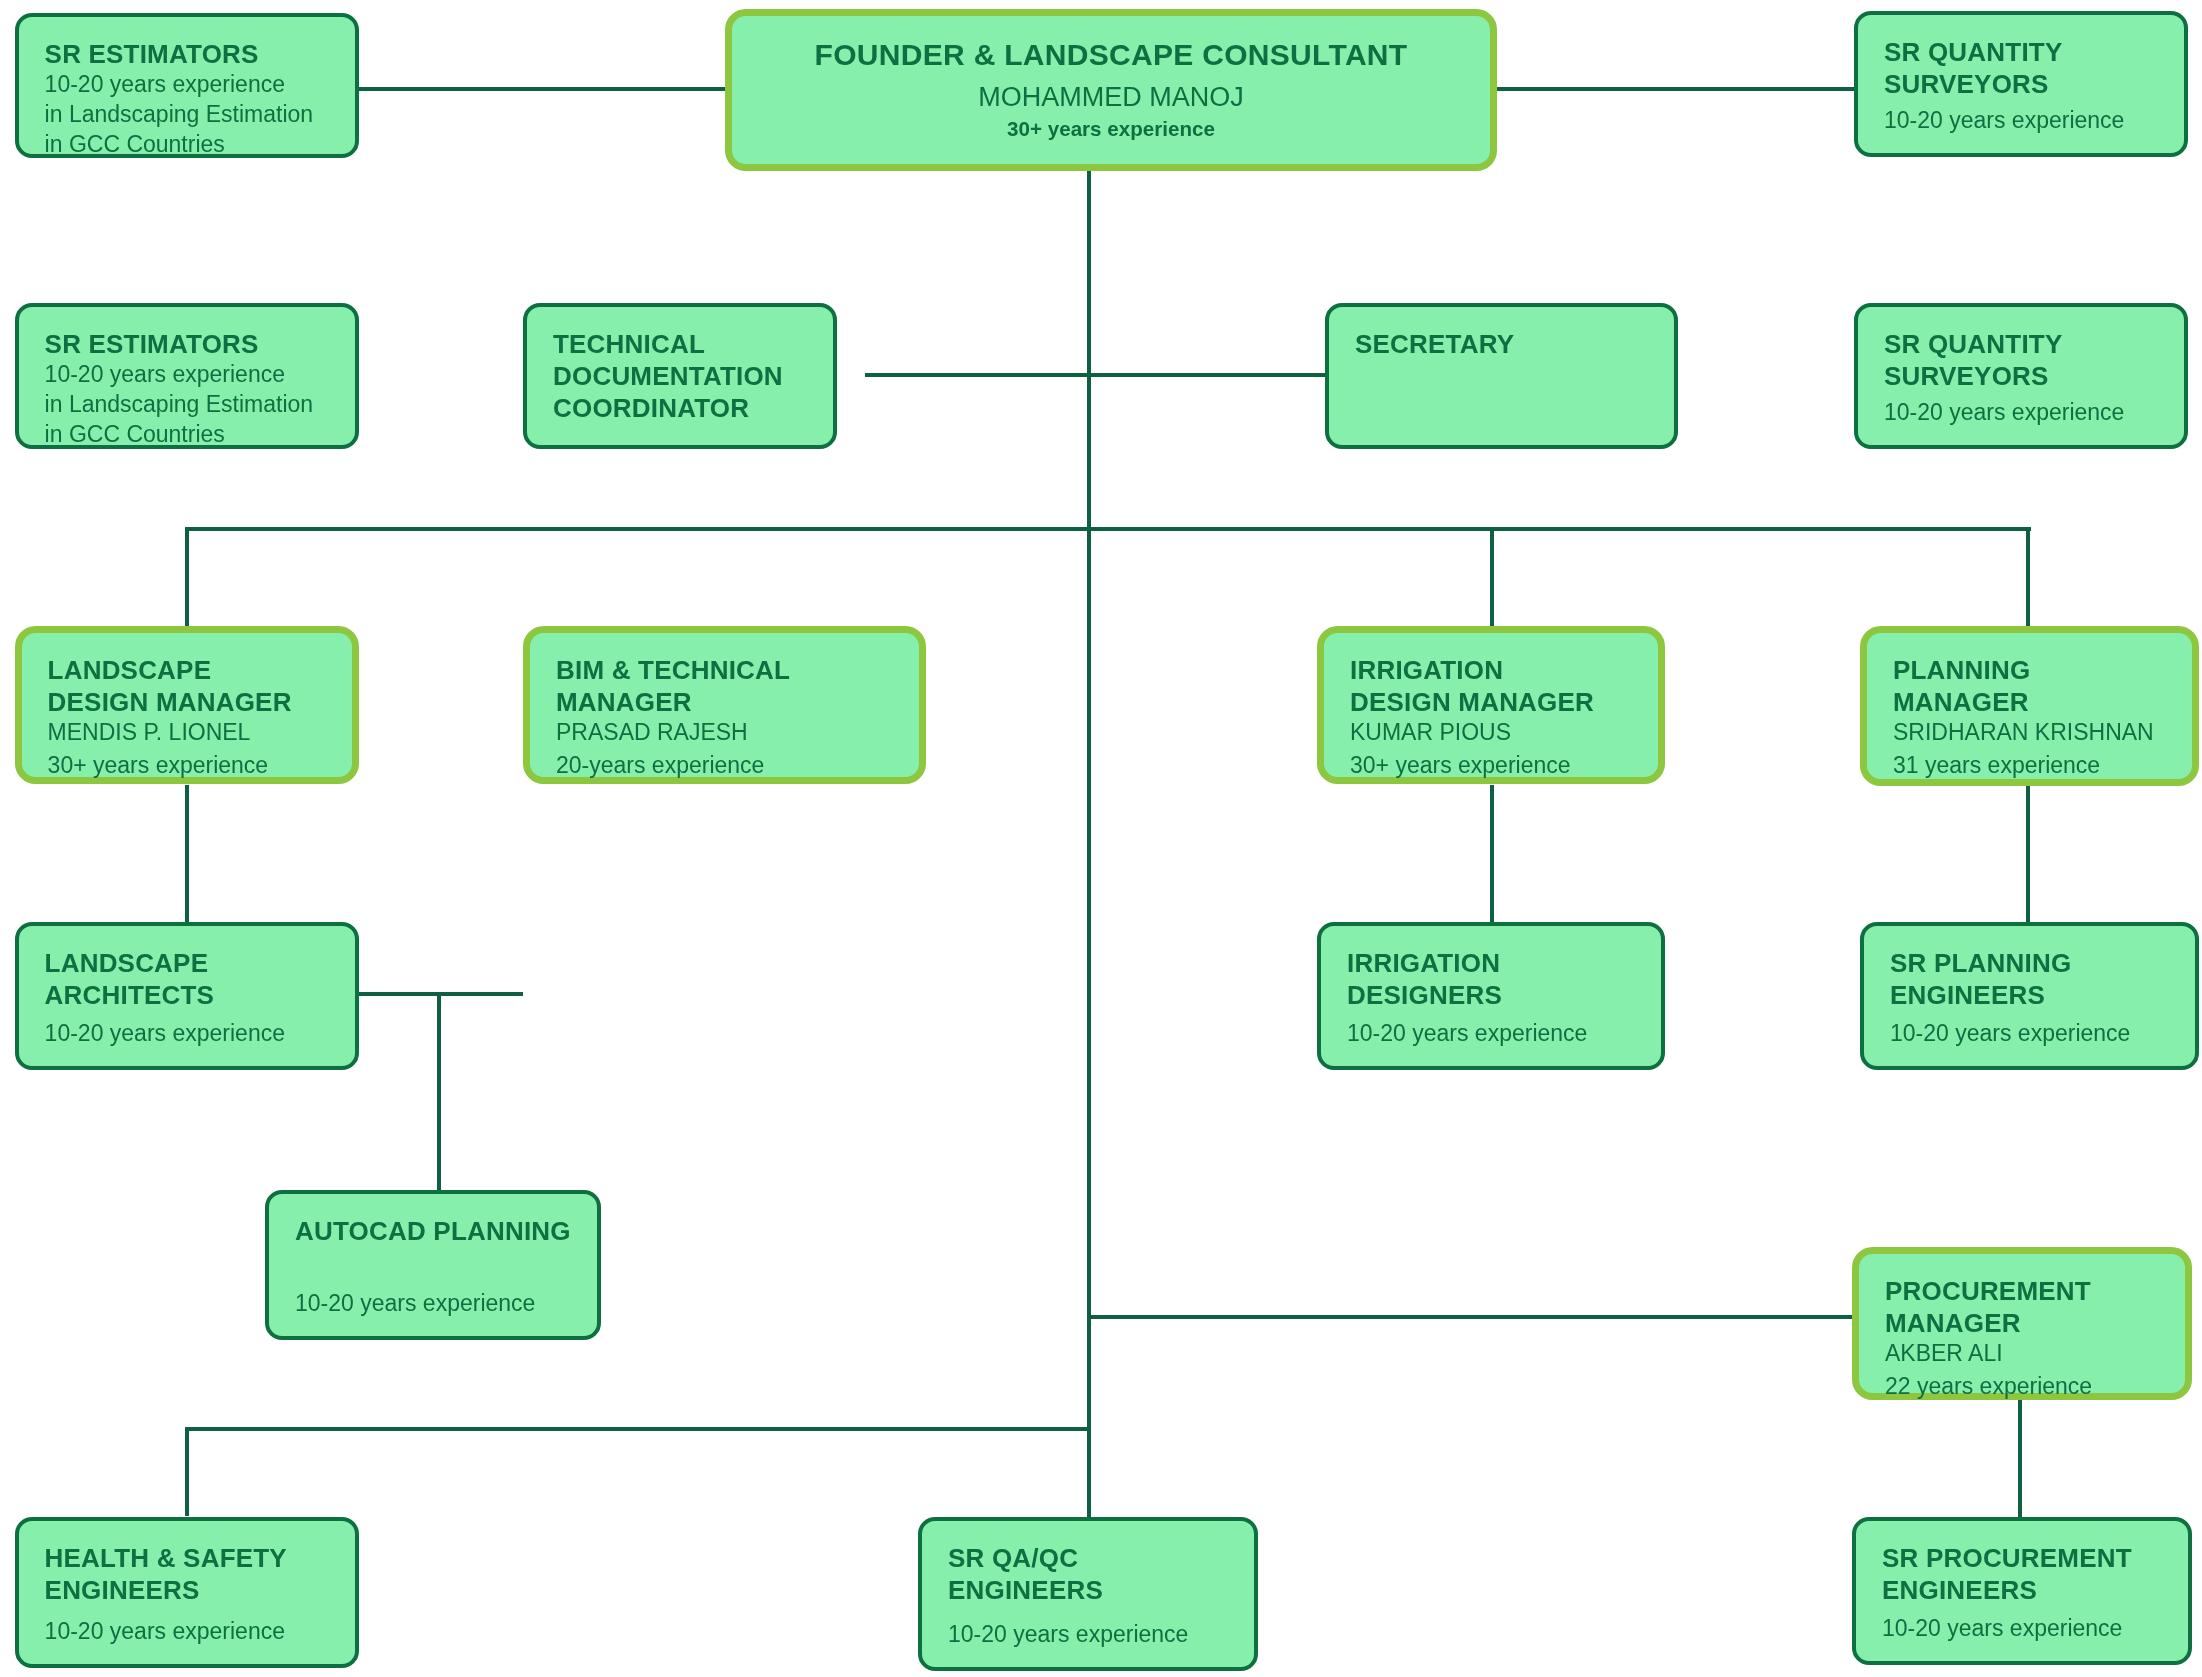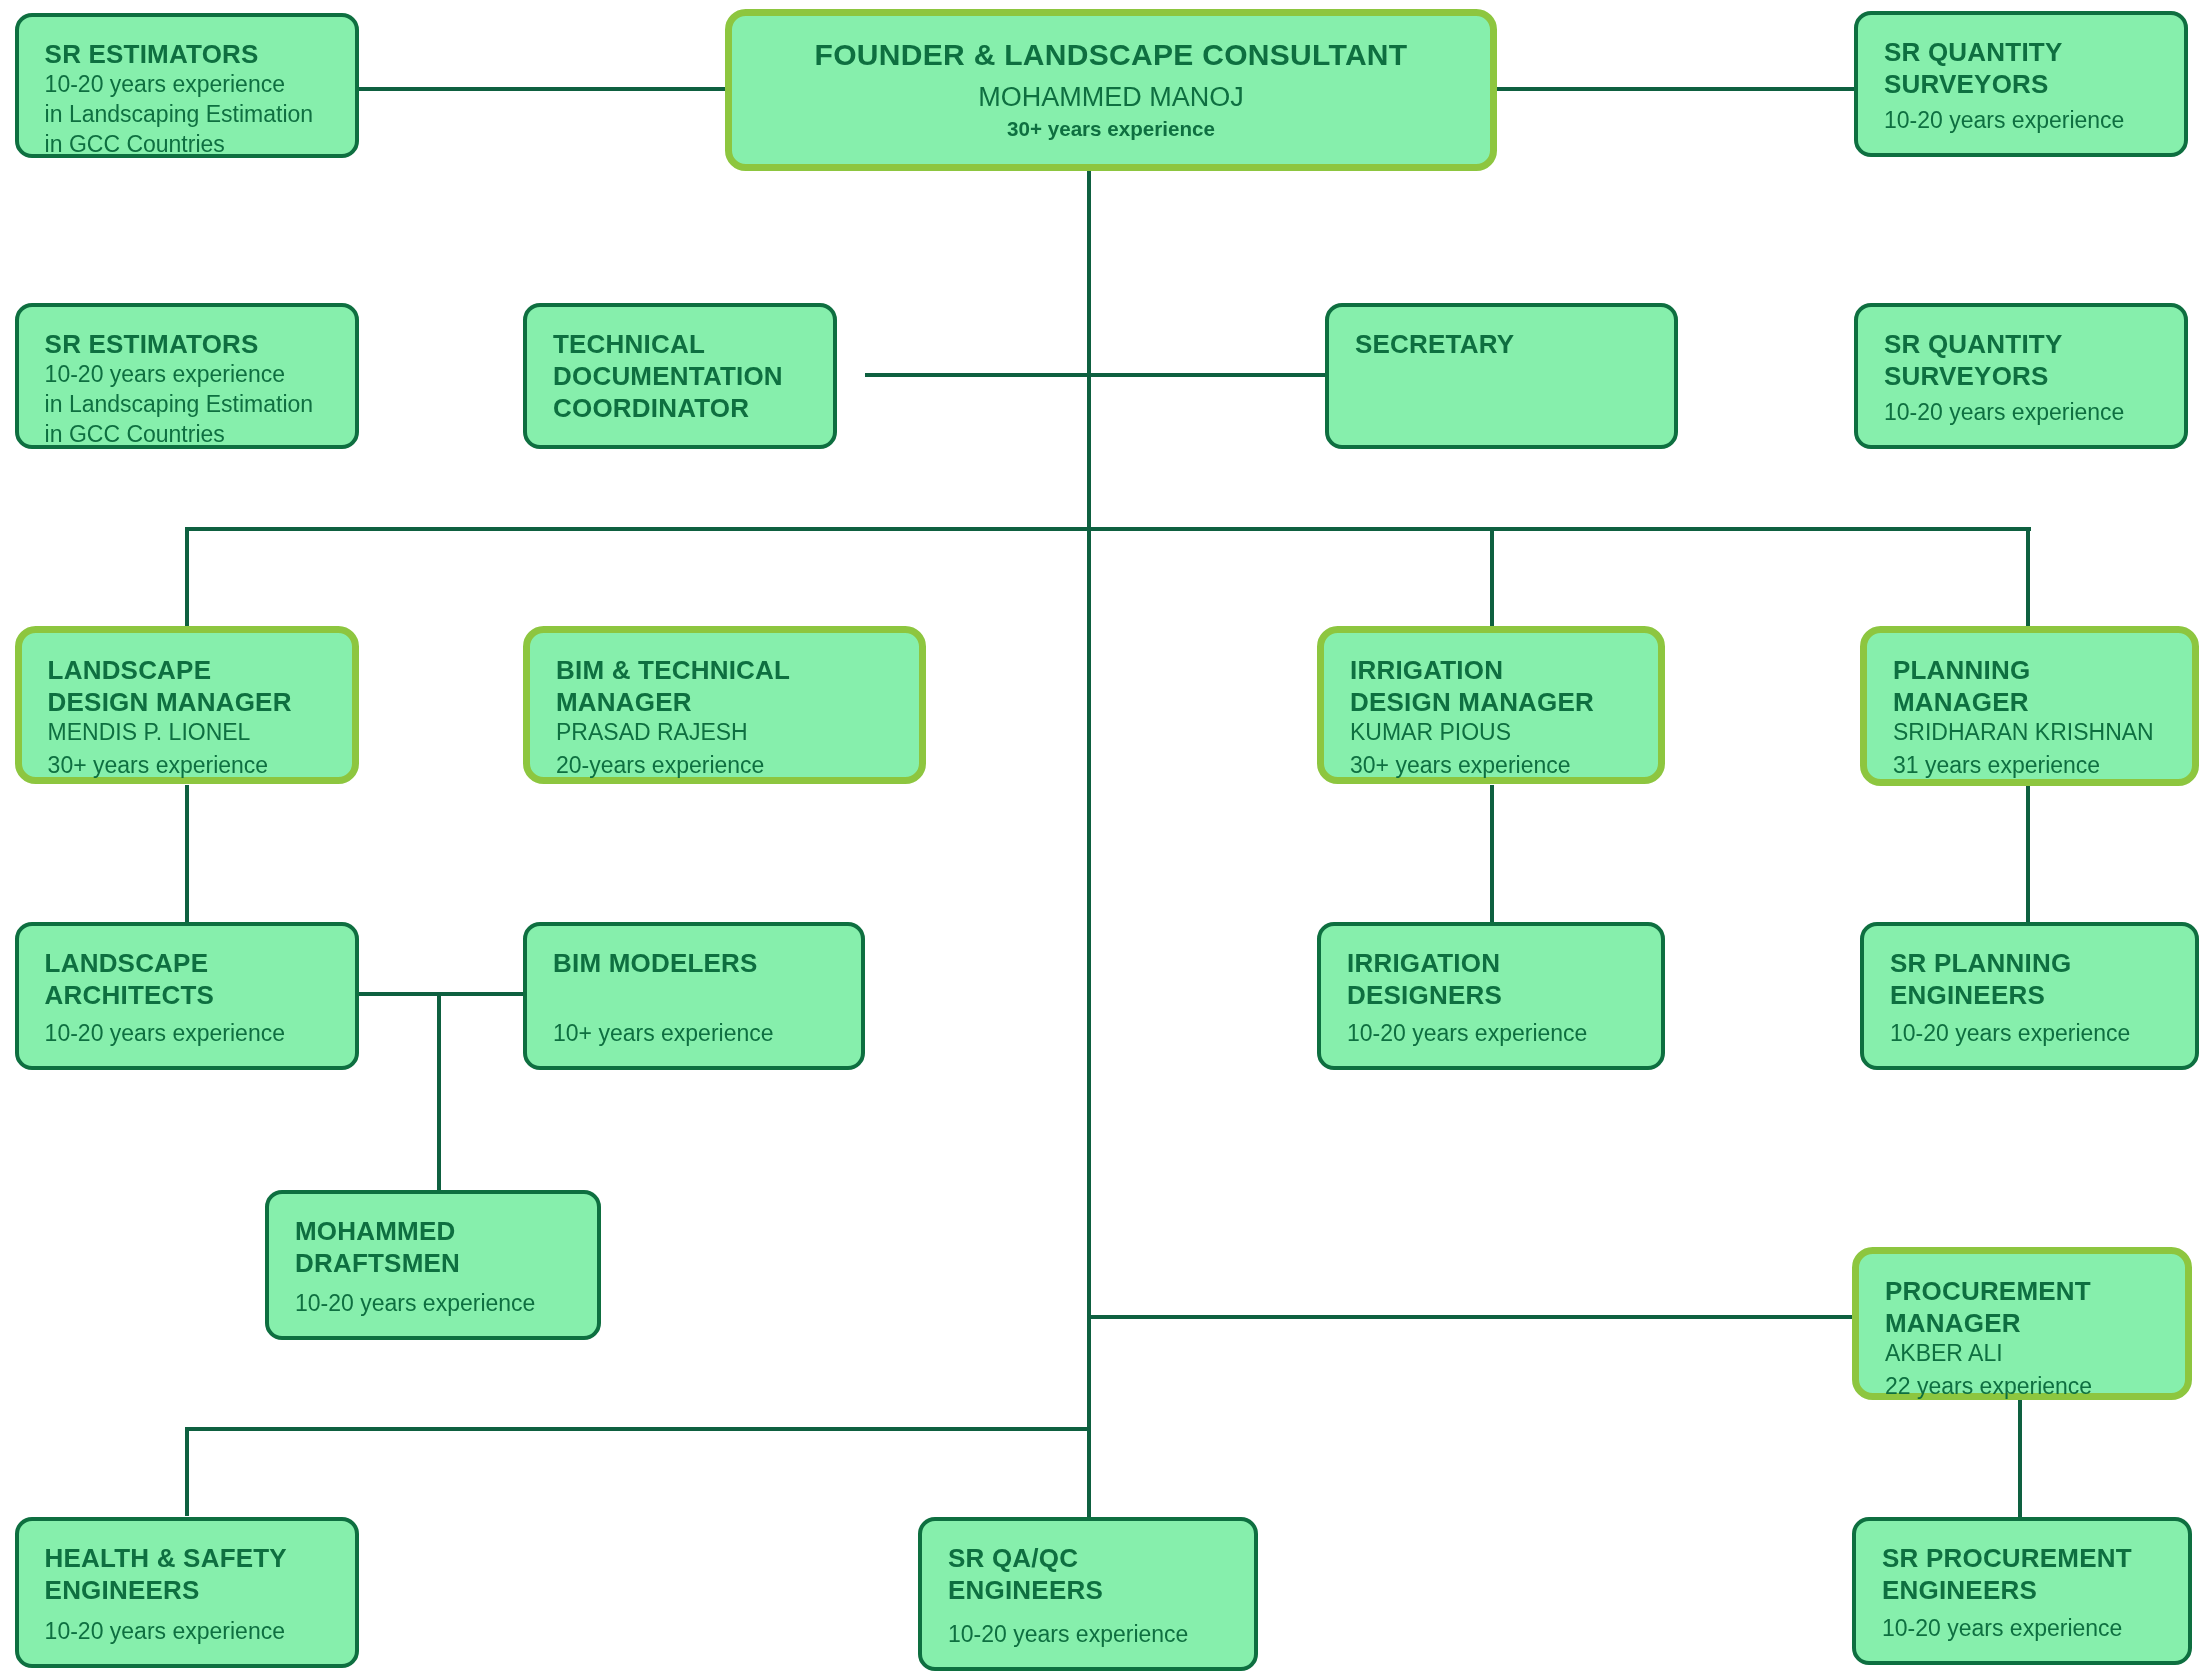--- a/index.html
+++ b/index.html
@@ -149,39 +149,35 @@
       <div class="exp">31 years experience</div>
     </div>
   </div>
 
   <div class="box spread" style="left:14.6px;top:922px;width:344px;height:148px">
     <div class="title">LANDSCAPE
 ARCHITECTS</div>
     <div class="body">10-20 years experience</div>
   </div>
 
-  <div class="box spread" style="left:523px;top:922px;width:342px;height:148px">
-    <div class="title">BIM MODELERS</div>
-    <div class="body">10+ years experience</div>
-  </div>
 
   <div class="box spread" style="left:1317px;top:922px;width:348px;height:148px">
     <div class="title">IRRIGATION
 DESIGNERS</div>
     <div class="body">10-20 years experience</div>
   </div>
 
   <div class="box spread" style="left:1860px;top:922px;width:339px;height:148px">
     <div class="title">SR PLANNING
 ENGINEERS</div>
     <div class="body">10-20 years experience</div>
   </div>
 
   <div class="box spread" style="left:265px;top:1190px;width:336px;height:150px">
-    <div class="title">MOHAMMED DRAFTSMEN</div>
+    <div class="title">AUTOCAD PLANNING</div>
     <div class="body">10-20 years experience</div>
   </div>
 
   <div class="box light spread" style="left:1852px;top:1247px;width:340px;height:153px">
     <div class="title">PROCUREMENT
 MANAGER</div>
     <div class="person">
       <div class="name">AKBER ALI</div>
       <div class="exp">22 years experience</div>
     </div>

